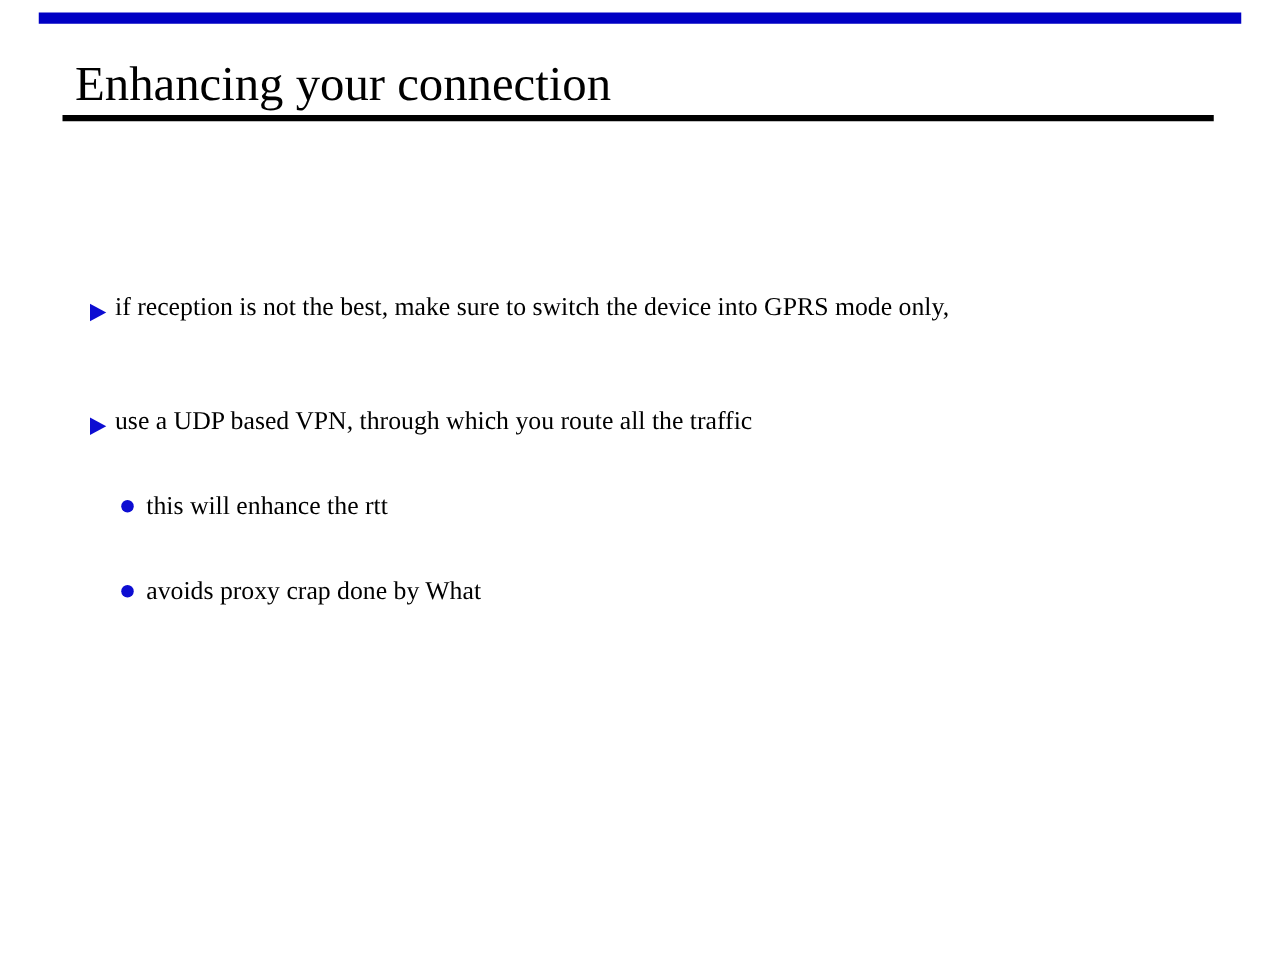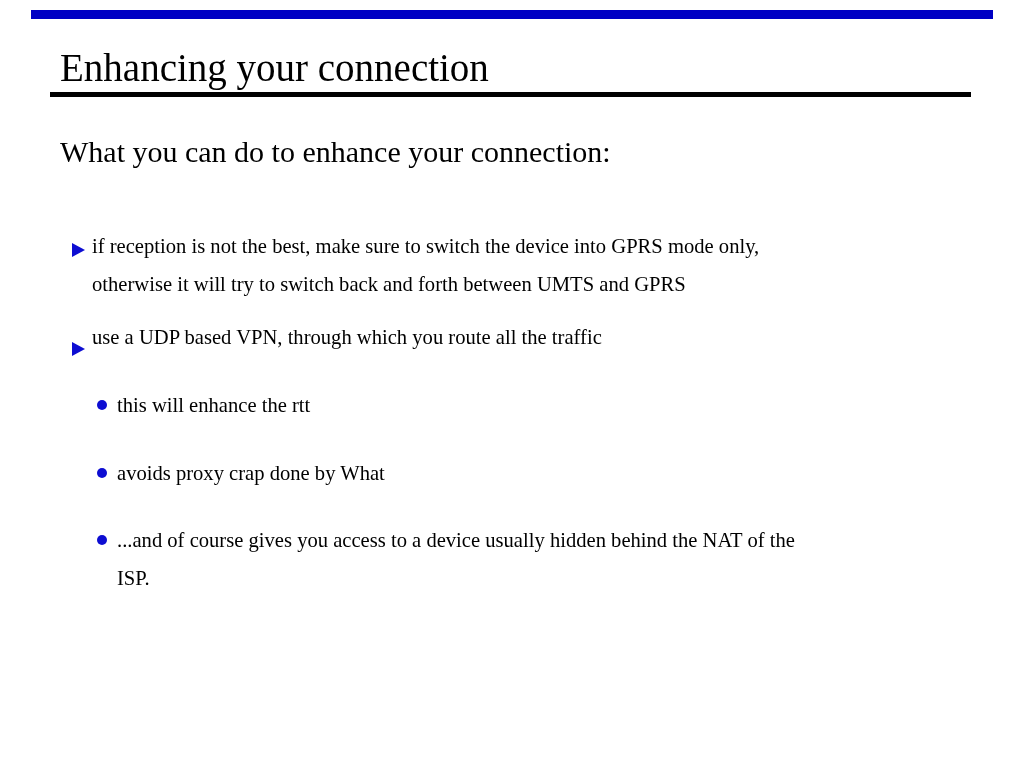--- a/index.html
+++ b/index.html
@@ -73,42 +73,40 @@
   .dot-marker {
     flex: 0 0 auto;
     width: 10px;
     height: 10px;
     border-radius: 50%;
     background: #0d0dd2;
     margin-top: 14px;
     margin-right: 10px;
   }
   .b1 { top: 211px; margin-top: 16px; }
-  .b2 { top: 318px; align-items: flex-end; }
+  .b2 { top: 318px; }
   .s1 { top: 386px; }
   .s2 { top: 454px; }
   .s3 { top: 521px; }
 </style>
 </head>
 <body>
 
 <div class="slide">
 
   <div class="edge-bar top"></div>
 
   <div class="title">Enhancing your connection</div>
   <div class="title-rule"></div>
 
-  <div class="heading">What you can do to enhance your connection:</div>
 
   <div class="bullet l1 b1">
     <span class="tri-marker"></span>
     <div class="lines">
       <div>if reception is not the best, make sure to switch the device into GPRS mode only,</div>
-      <div>otherwise it will try to switch back and forth between UMTS and GPRS</div>
     </div>
   </div>
 
   <div class="bullet l1 b2">
     <span class="tri-marker"></span>
     <div class="lines">
       <div>use a UDP based VPN, through which you route all the traffic</div>
     </div>
   </div>
 
@@ -119,23 +117,16 @@
     </div>
   </div>
 
   <div class="bullet l2 s2">
     <span class="dot-marker"></span>
     <div class="lines">
       <div>avoids proxy crap done by What</div>
     </div>
   </div>
 
-  <div class="bullet l2 s3">
-    <span class="dot-marker"></span>
-    <div class="lines">
-      <div>...and of course gives you access to a device usually hidden behind the NAT of the</div>
-      <div>ISP.</div>
-    </div>
-  </div>
 
   <div class="edge-bar bottom"></div>
 
 </div>
 
 </body></html>

